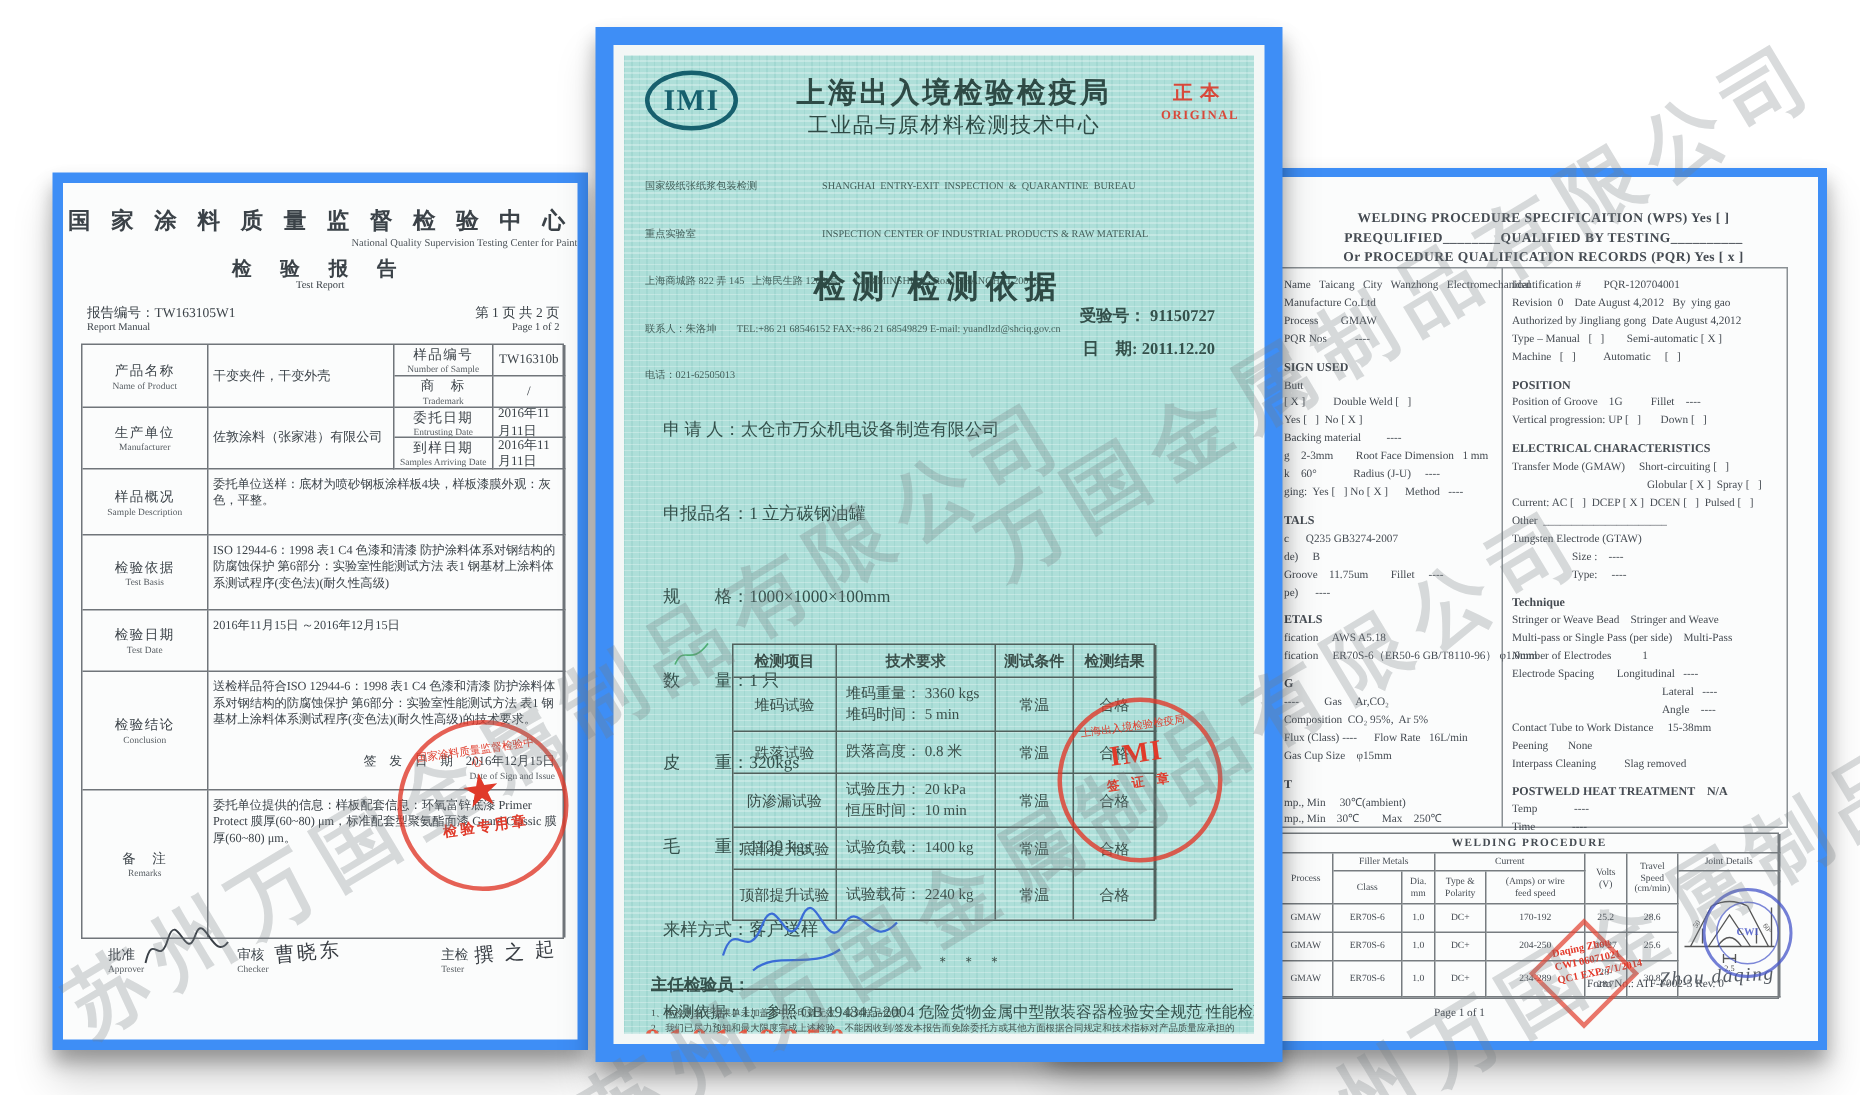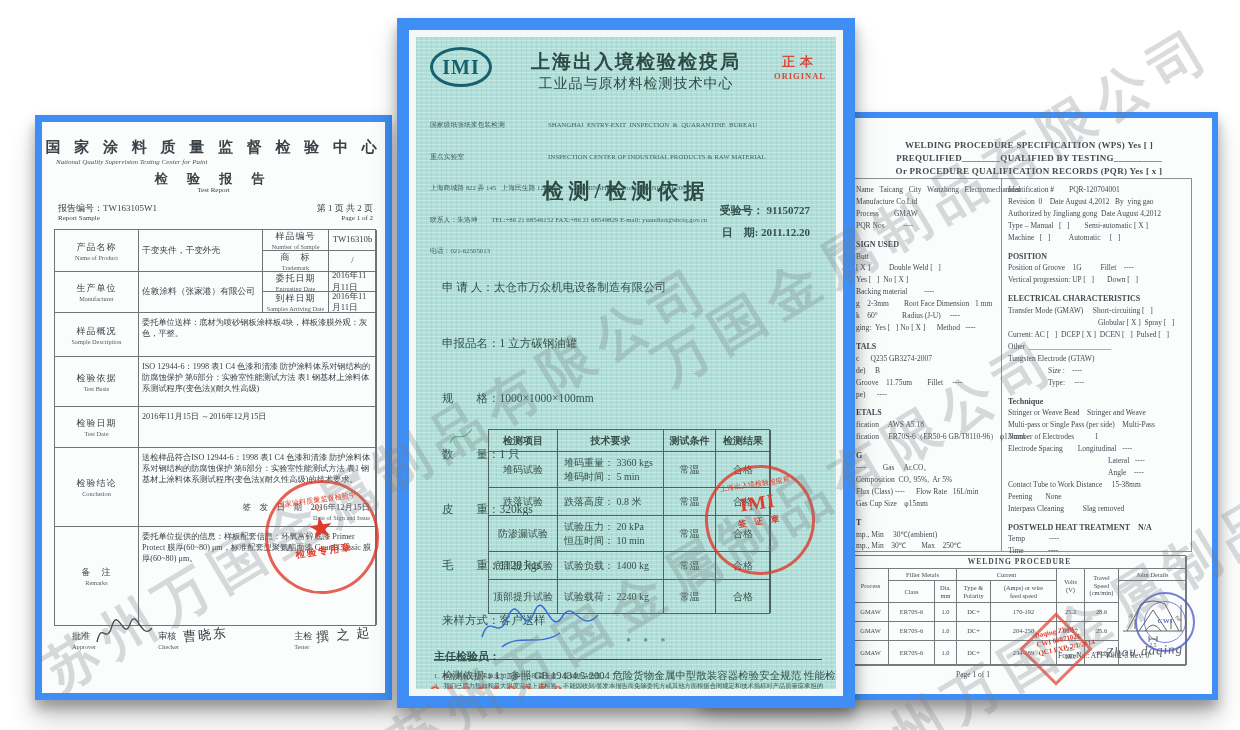--- a/index.html
+++ b/index.html
@@ -19,21 +19,21 @@
   .center-pad  { width:100%; height:100%; background:#f3f7f6; padding:7px; }
   .paper-teal  { position:relative; width:100%; height:100%; overflow:hidden; color:#34504b;
                  background:#aedfd9;
                  background-image:
                    repeating-linear-gradient(0deg, rgba(255,255,255,.28) 0 1px, transparent 1px 4px),
                    repeating-linear-gradient(90deg, rgba(110,185,178,.20) 0 1px, transparent 1px 5px); }
 
   
   .lr-title   { position:absolute; left:0; right:0; top:16px; text-align:center; font-weight:bold;
                 font-size:15px; letter-spacing:5px; color:#3b4248; }
-  .lr-title-en{ position:absolute; left:14px; right:0; top:36px; text-align:left; font-size:7px; color:#4a5157;font-style:italic; }
+  .lr-title-en{ position:absolute; left:0; right:0; top:36px; text-align:right; font-size:7px; color:#4a5157; }
   .lr-sub     { position:absolute; left:0; right:0; top:48px; text-align:center; font-weight:bold;
                 font-size:13px; letter-spacing:8px; }
   .lr-sub-en  { position:absolute; left:0; right:0; top:64px; text-align:center; font-size:7px; }
   .lr-repno   { position:absolute; left:16px; top:80px; font-size:9px; }
   .lr-repno-en{ position:absolute; left:16px; top:92px; font-size:7px; }
   .lr-page    { position:absolute; right:12px; top:80px; font-size:9px; }
   .lr-page-en { position:absolute; right:12px; top:92px; font-size:7px; }
 
   .lr-table { position:absolute; left:12px; top:107px; width:322px;
               display:grid; grid-template-columns:84px 124px 66px 48px;
@@ -153,21 +153,21 @@
 
 <div class="canvas">
 
   <div class="doc doc-left">
     <div class="paper-white">
       <div class="lr-title">国 家 涂 料 质 量 监 督 检 验 中 心</div>
       <div class="lr-title-en">National  Quality  Supervision  Testing  Center  for  Paint</div>
       <div class="lr-sub">检 验 报 告</div>
       <div class="lr-sub-en">Test   Report</div>
       <div class="lr-repno">报告编号：TW163105W1</div>
-      <div class="lr-repno-en">Report Sample</div>
+      <div class="lr-repno-en">Report Manual</div>
       <div class="lr-page">第 1 页 共 2 页</div>
       <div class="lr-page-en">Page 1 of 2</div>
 
       <div class="lr-table">
         <div class="lc lab" style="grid-area:1/1/3/2">
           <div class="cn">产品名称</div>
           <div class="en">Name of Product</div>
         </div>
         <div class="lc val" style="grid-area:1/2/3/3">干变夹件，干变外壳</div>
         <div class="lc lab" style="grid-area:1/3/2/4">

